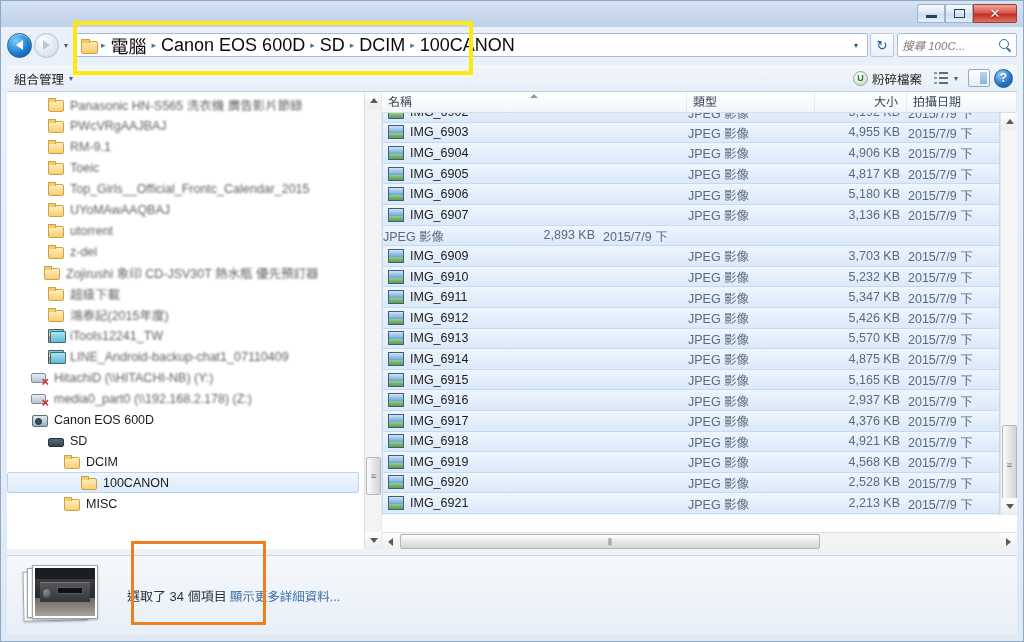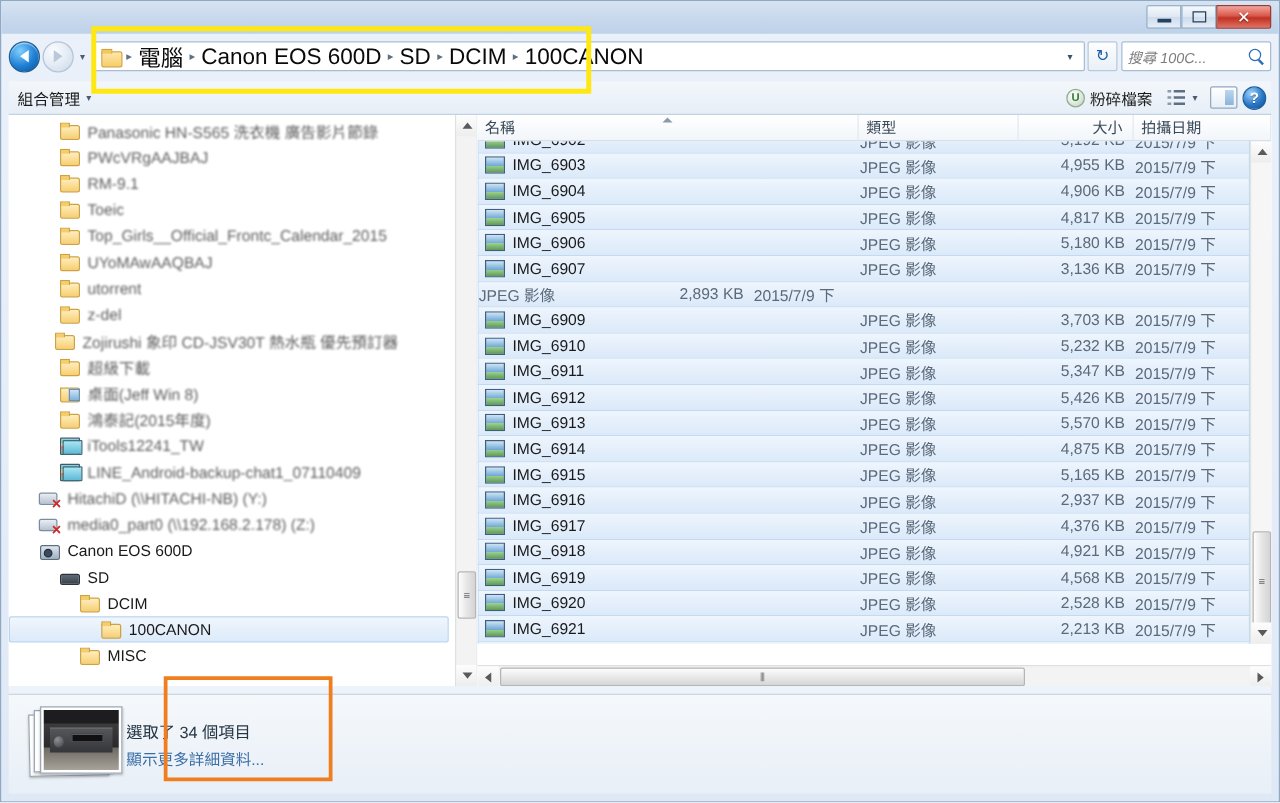--- a/index.html
+++ b/index.html
@@ -448,21 +448,21 @@
   .photo:after {
     content:''; position:absolute; left:36%; top:40%; width:40%; height:12%;
     background: #101012; border: 1px solid #5a5b5f;
   }
   .knob {
     position:absolute; left:14%; top:44%; width:13%; height:20%;
     border-radius:50%; background: radial-gradient(circle at 35% 30%, #8e8f93 0%, #3e3f43 100%);
     z-index: 2;
   }
   #statustext {
-    display: flex; flex-direction: column; gap: 3px;
+    margin-left: 26px; display: flex; gap: 3px;
   }
   #selcount { font-size: 13px; color: #253545; }
   #moredetails {
     font-size: 12.5px; color: #3a6ea5; cursor: pointer;
   }
 
   
   #orange-annot {
     position: absolute; left: 130px; bottom: 16px;
     width: 135px; height: 84px;
@@ -593,24 +593,20 @@
           </div>
           <div class="nav-item blurred" style="padding-left: 36px;">
             <span class="ico folder"></span>
             <span class="nlabel">Zojirushi 象印 CD-JSV30T 熱水瓶 優先預訂器</span>
           </div>
           <div class="nav-item blurred" style="padding-left: 40px;">
             <span class="ico folder"></span>
             <span class="nlabel">超級下載</span>
           </div>
           <div class="nav-item blurred" style="padding-left: 40px;">
-            <span class="ico folder-alt"></span>
-            <span class="nlabel">桌面(Jeff Win 8)</span>
-          </div>
-          <div class="nav-item blurred" style="padding-left: 40px;">
             <span class="ico folder"></span>
             <span class="nlabel">鴻泰記(2015年度)</span>
           </div>
           <div class="nav-item blurred" style="padding-left: 40px;">
             <span class="ico archive"></span>
             <span class="nlabel">iTools12241_TW</span>
           </div>
           <div class="nav-item blurred" style="padding-left: 40px;">
             <span class="ico archive"></span>
             <span class="nlabel">LINE_Android-backup-chat1_07110409</span>

